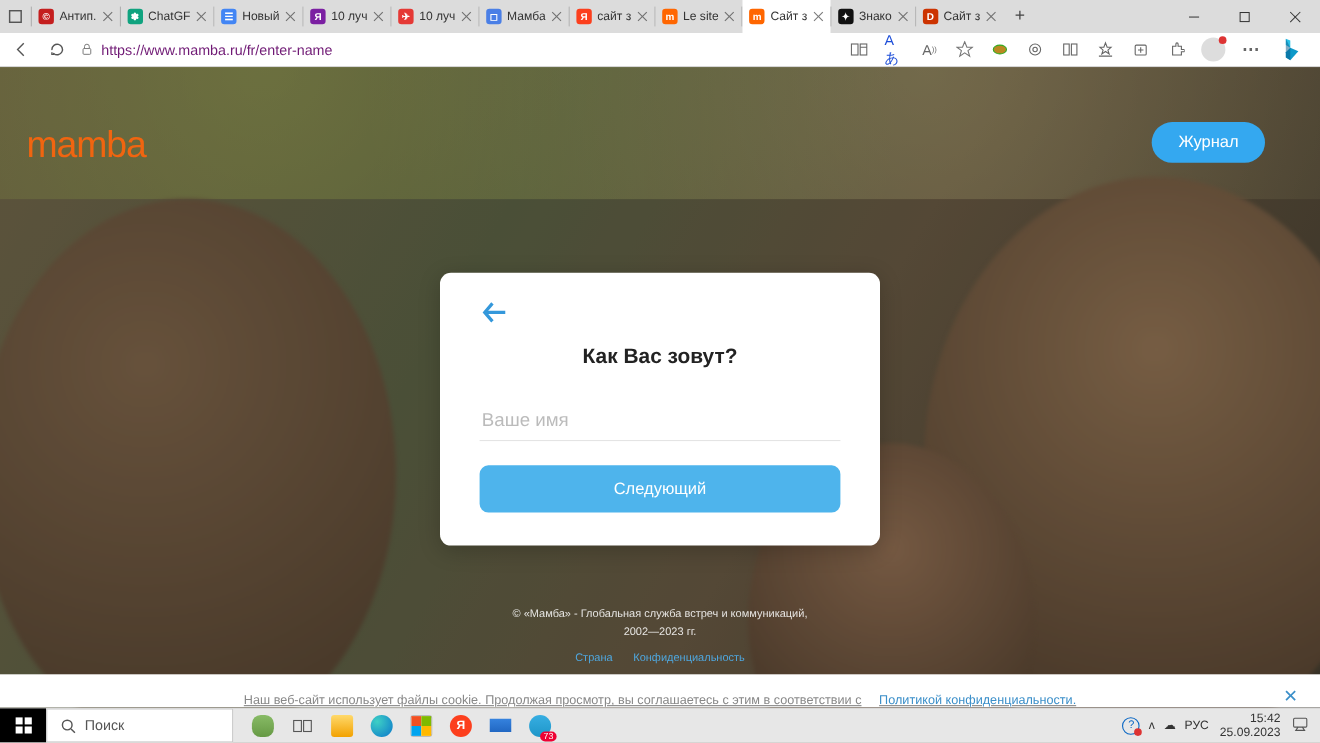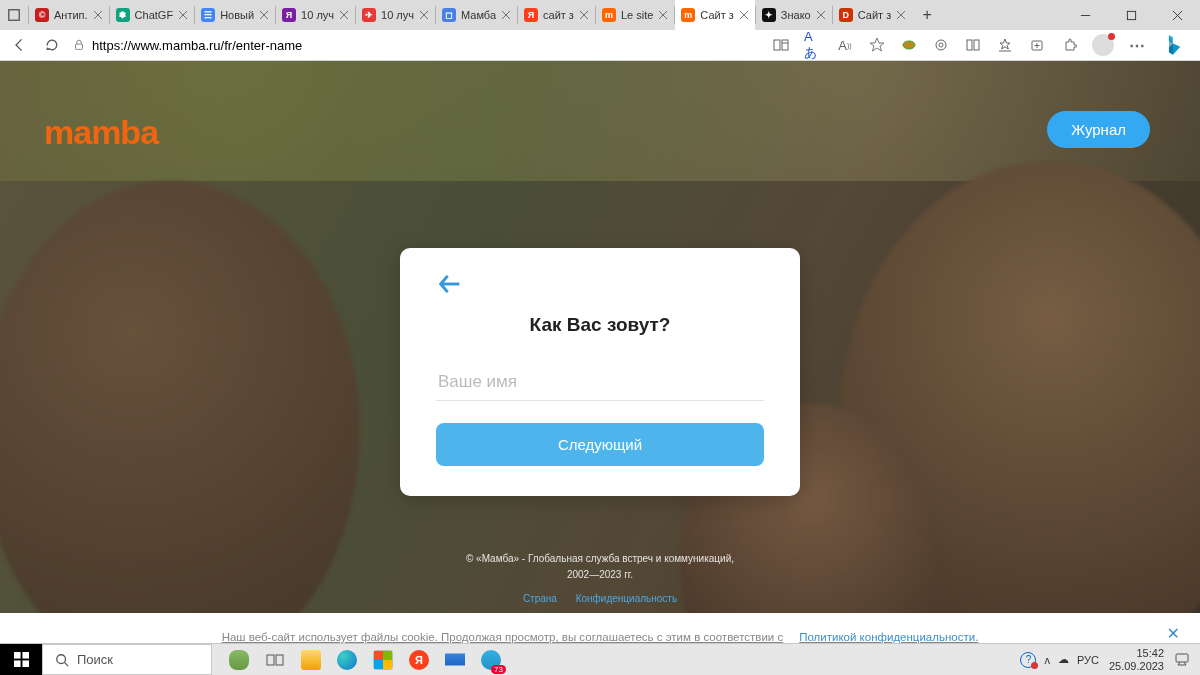--- a/index.html
+++ b/index.html
@@ -21,39 +21,39 @@
 .win-controls { margin-left: auto; display: flex; }
 .win-btn { width: 46px; display: flex; align-items: center; justify-content: center; }
 .win-btn svg { width: 11px; height: 11px; stroke: #333; fill: none; }
 
 
 .addrbar { height: 31px; background: #fff; border-bottom: 1px solid #d6d6d6; display: flex; align-items: center; padding: 0 8px; gap: 8px; }
 .nav-btn { width: 24px; height: 24px; display: flex; align-items: center; justify-content: center; border-radius: 4px; }
 .nav-btn svg { width: 16px; height: 16px; stroke: #555; fill: none; stroke-width: 1.6; }
 .url-box { flex: 1; display: flex; align-items: center; gap: 6px; font-size: 13px; color: #555; }
 .url-box .lock { width: 14px; height: 14px; }
-.url-box .url { color: #000000; }
+.url-box .url { color: #701a75; }
 .addr-icons { display: flex; align-items: center; gap: 14px; padding-right: 6px; }
 .addr-icons .ai { width: 18px; height: 18px; display: flex; align-items: center; justify-content: center; color: #666; font-size: 13px; }
 .addr-icons .ai.dots { font-size: 16px; font-weight: bold; }
 .avatar { width: 22px; height: 22px; border-radius: 50%; background: #ddd; position: relative; }
 .avatar::after { content: ""; position: absolute; width: 7px; height: 7px; background: #d33; border-radius: 50%; right: -1px; top: -1px; }
 .bing { width: 26px; height: 26px; }
 
 
 .page { position: relative; height: 582px; background: linear-gradient(120deg,#7a6d4f 0%,#5d6848 35%,#6c5c45 60%,#3f3a2d 100%); overflow: hidden; }
 .overlay { position: absolute; inset: 0; background: rgba(40,35,25,.35); }
 
 .figure { position: absolute; border-radius: 50%; filter: blur(2px); }
 .f1 { left: -20px; top: 120px; width: 380px; height: 500px; background: radial-gradient(circle at 40% 30%, #886b4e, #4f3d2c); }
 .f2 { right: -60px; top: 100px; width: 420px; height: 520px; background: radial-gradient(circle at 50% 30%, #a07d5a, #4b3829); }
 .f3 { right: 260px; bottom: -80px; width: 260px; height: 320px; background: radial-gradient(circle at 50% 30%, #9e7658, #3e3022); }
 .foliage { position: absolute; top: 0; left: 0; right: 0; height: 120px; background: radial-gradient(circle at 20% 0%, rgba(180,200,90,.5), transparent 60%), radial-gradient(circle at 70% 0%, rgba(230,220,150,.4), transparent 60%); }
 
-.logo { position: absolute; left: 44px; top: 52px; font-size: 34px; font-weight: 700; color: #f06510; letter-spacing: -1px; }
+.logo { position: absolute; left: 24px; top: 52px; font-size: 34px; font-weight: 400; color: #f06510; letter-spacing: -1px; }
 .journal { position: absolute; right: 50px; top: 50px; background: #34a8f0; color: #fff; padding: 10px 24px; border-radius: 24px; font-size: 15px; }
 
 .card { position: absolute; left: 50%; top: 187px; transform: translateX(-50%); width: 400px; background: #fff; border-radius: 10px; padding: 22px 36px 30px; box-shadow: 0 4px 20px rgba(0,0,0,.2); }
 .back { width: 28px; height: 28px; margin-bottom: 16px; }
 .back svg { stroke: #3498db; stroke-width: 2.5; fill: none; }
 .card h2 { font-size: 19px; font-weight: 600; color: #222; text-align: center; margin-bottom: 28px; }
 .name-input { width: 100%; border: none; border-bottom: 1px solid #e4e4e4; padding: 8px 2px; font-size: 17px; color: #333; outline: none; margin-bottom: 22px; }
 .name-input::placeholder { color: #bbb; }
 .next-btn { width: 100%; background: #4eb4ec; color: #fff; border: none; padding: 13px; border-radius: 8px; font-size: 15px; cursor: pointer; }
 

